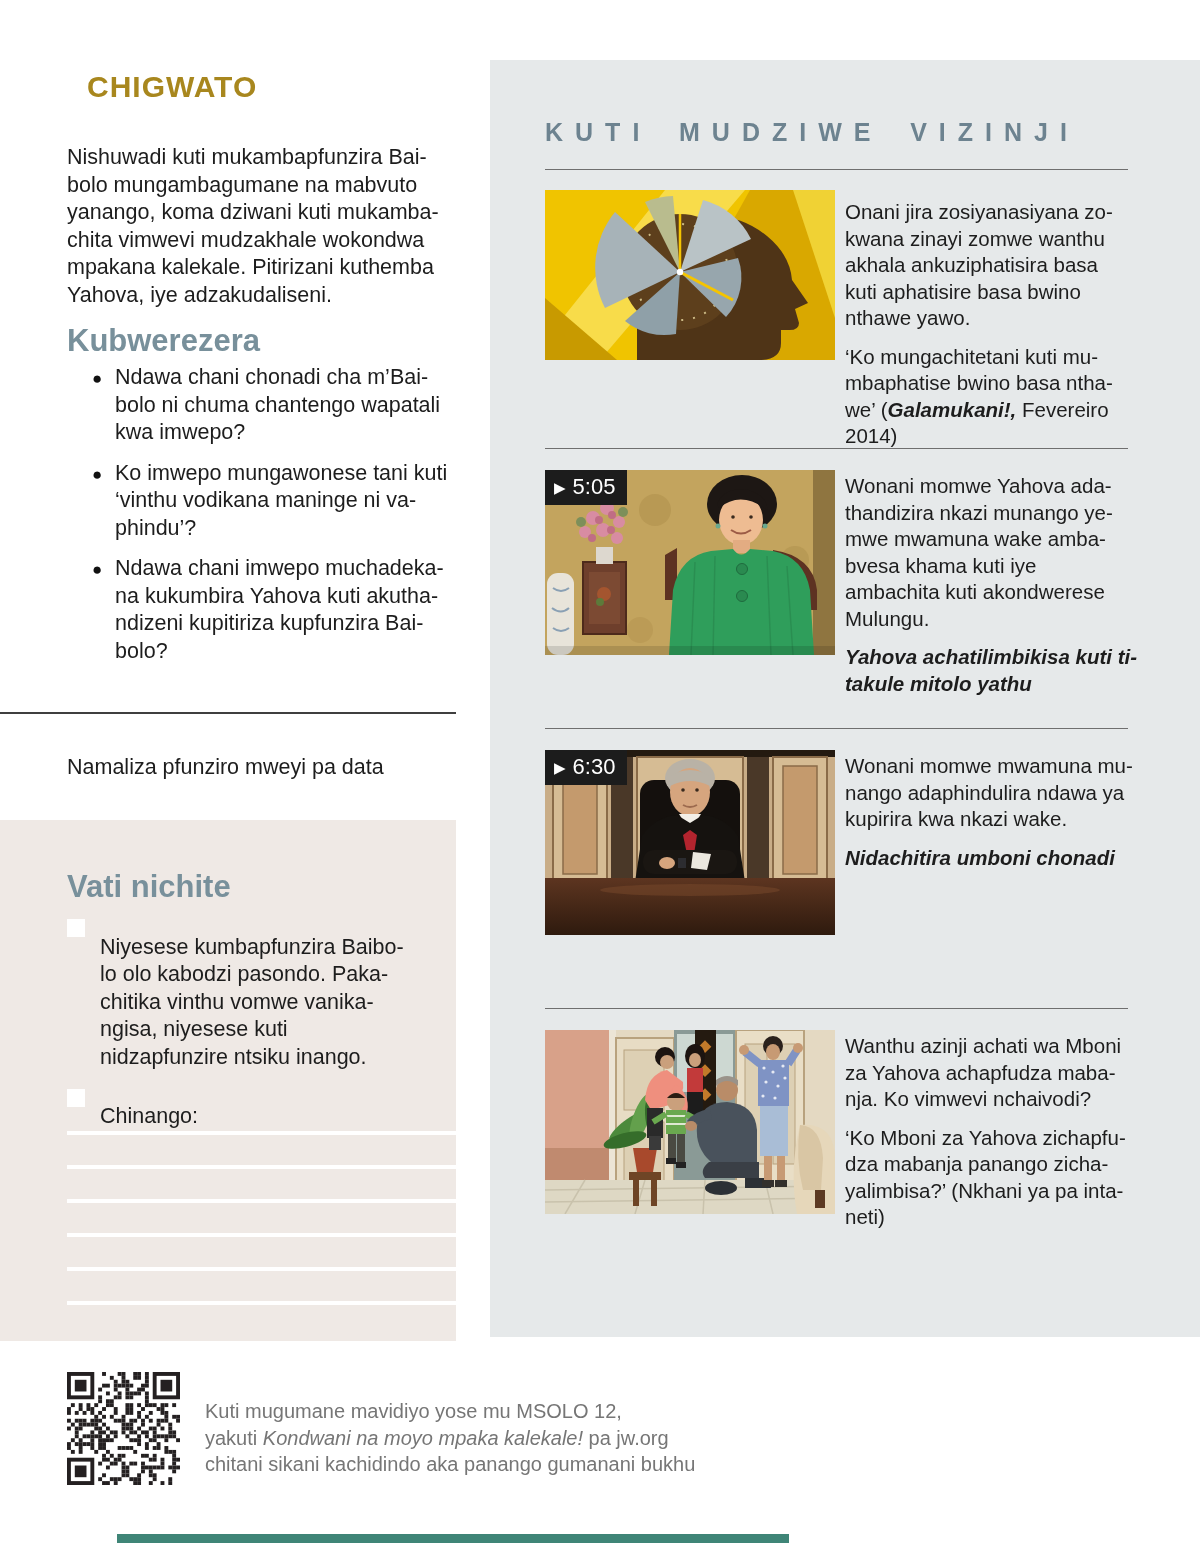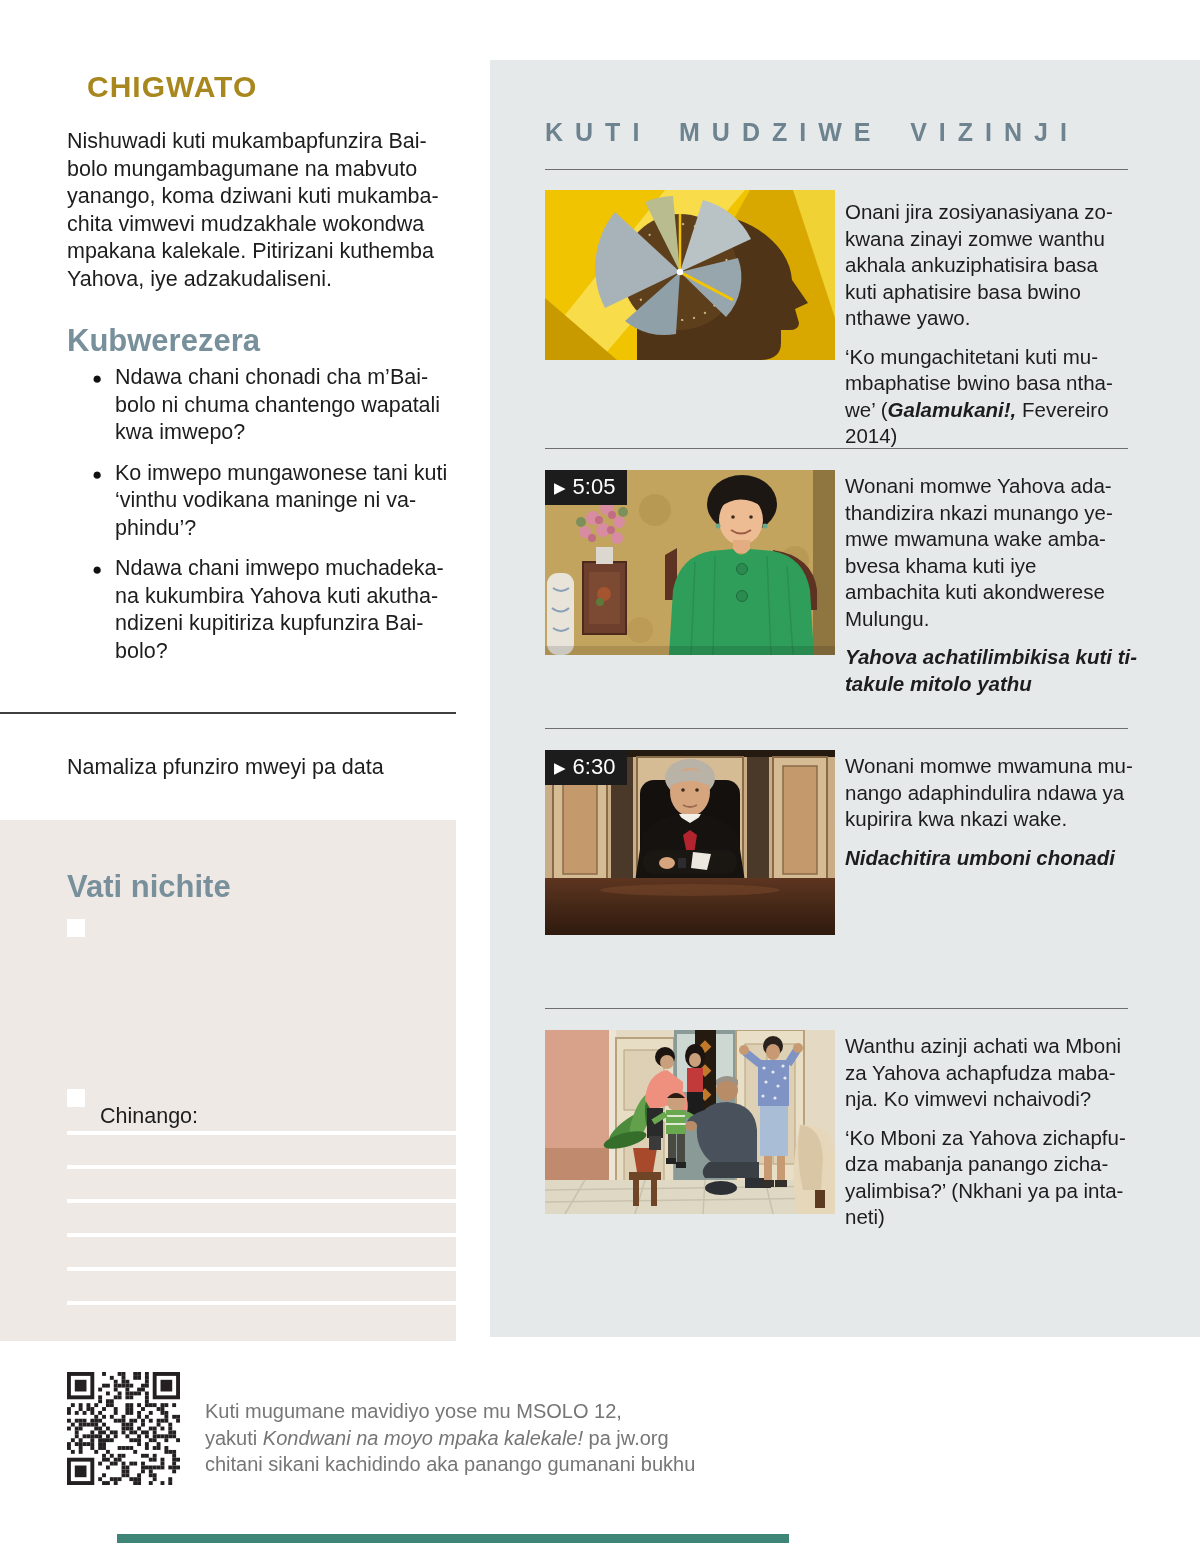--- a/index.html
+++ b/index.html
@@ -12,21 +12,21 @@
   .page{position:relative;width:1200px;height:1543px;background:#fff;overflow:hidden;}
   .abs{position:absolute;}
   .pre{white-space:pre-line;}
   .seg-b{font-weight:normal;}
   .seg-i{font-style:italic;}
   .seg-bi{font-weight:bold;font-style:italic;}
   .seg-n{font-weight:normal;font-style:normal;}
 
   
   .doc-title{left:67px;top:50px;font-size:30px;font-weight:bold;letter-spacing:1px;color:var(--gold);margin-left:20px;}
-  .intro{left:67px;top:108px;width:400px;font-size:21.5px;line-height:27.5px;margin-top:20px;}
+  .intro{left:67px;top:124px;width:400px;font-size:21.5px;line-height:27.5px;margin-top:20px;}
   .h-slate{font-size:31px;font-weight:bold;color:var(--slate);}
   .review-title{left:67px;top:297px;}
   .q-list{left:92px;top:364px;width:368px;}
   .q-item{position:relative;padding-left:23px;margin-bottom:13px;font-size:21.5px;line-height:27.5px;}
   .q-item .bullet{position:absolute;left:0;top:1px;font-size:17px;color:#111;}
   .divider{left:0;top:712px;width:456px;height:2px;background:var(--divider);}
   .goal-note{left:67px;top:733px;font-size:21.5px;}
   .todo-box{left:0;top:820px;width:456px;height:521px;background:var(--box);}
   .todo-title{left:67px;top:843px;}
   .checkbox{width:18px;height:18px;background:#fff;}
@@ -94,20 +94,25 @@
 bolo?</span>
     </div>
   </div>
 
   <div class="abs divider"></div>
   <p class="abs goal-note">Namaliza pfunziro mweyi pa data</p>
 
   <div class="abs todo-box"></div>
   <h2 class="abs h-slate todo-title">Vati nichite</h2>
   <div class="abs checkbox cb1"></div>
+  <p class="abs todo-text1 pre">Niyesese kumbapfunzira Baibo-
+lo olo kabodzi pasondo. Paka-
+chitika vinthu vomwe vanika-
+ngisa, niyesese kuti
+nidzapfunzire ntsiku inango.</p>
   <div class="abs checkbox cb2"></div>
   <p class="abs todo-text2">Chinango:</p>
   <div class="abs wline" style="top:1131px"></div>
   <div class="abs wline" style="top:1165px"></div>
   <div class="abs wline" style="top:1199px"></div>
   <div class="abs wline" style="top:1233px"></div>
   <div class="abs wline" style="top:1267px"></div>
   <div class="abs wline" style="top:1301px"></div>
 
   <div class="abs panel"></div>

